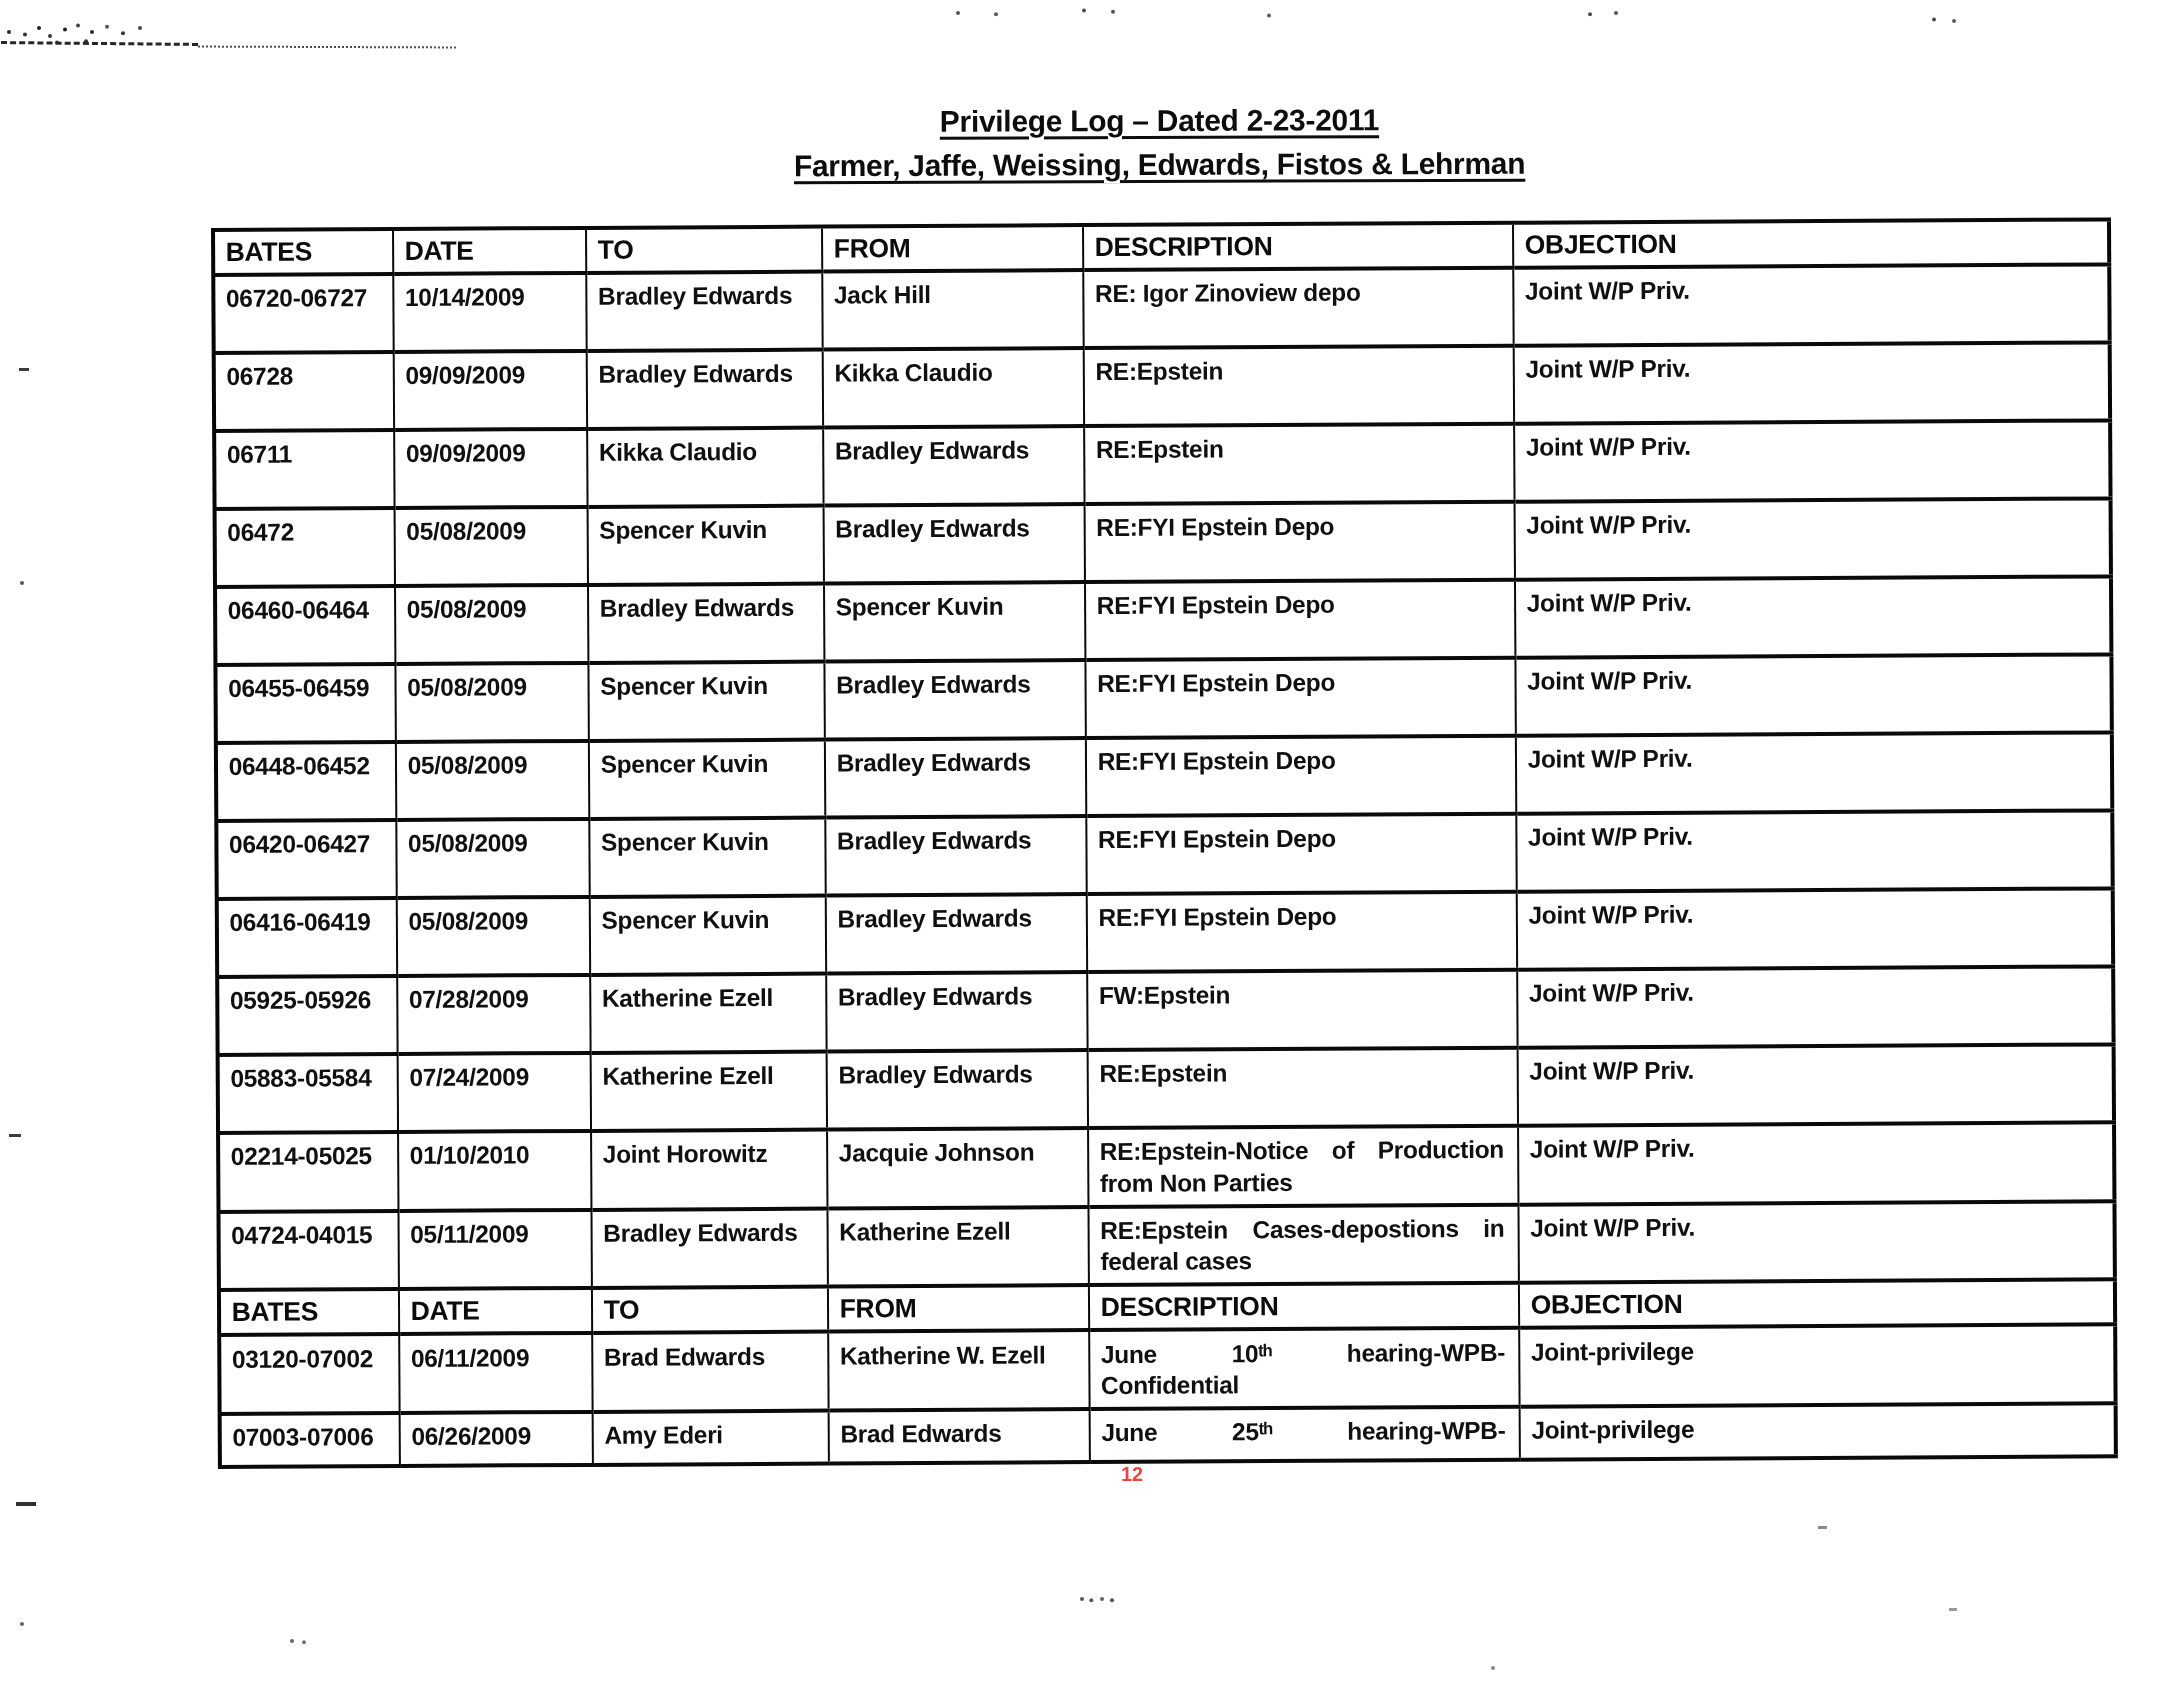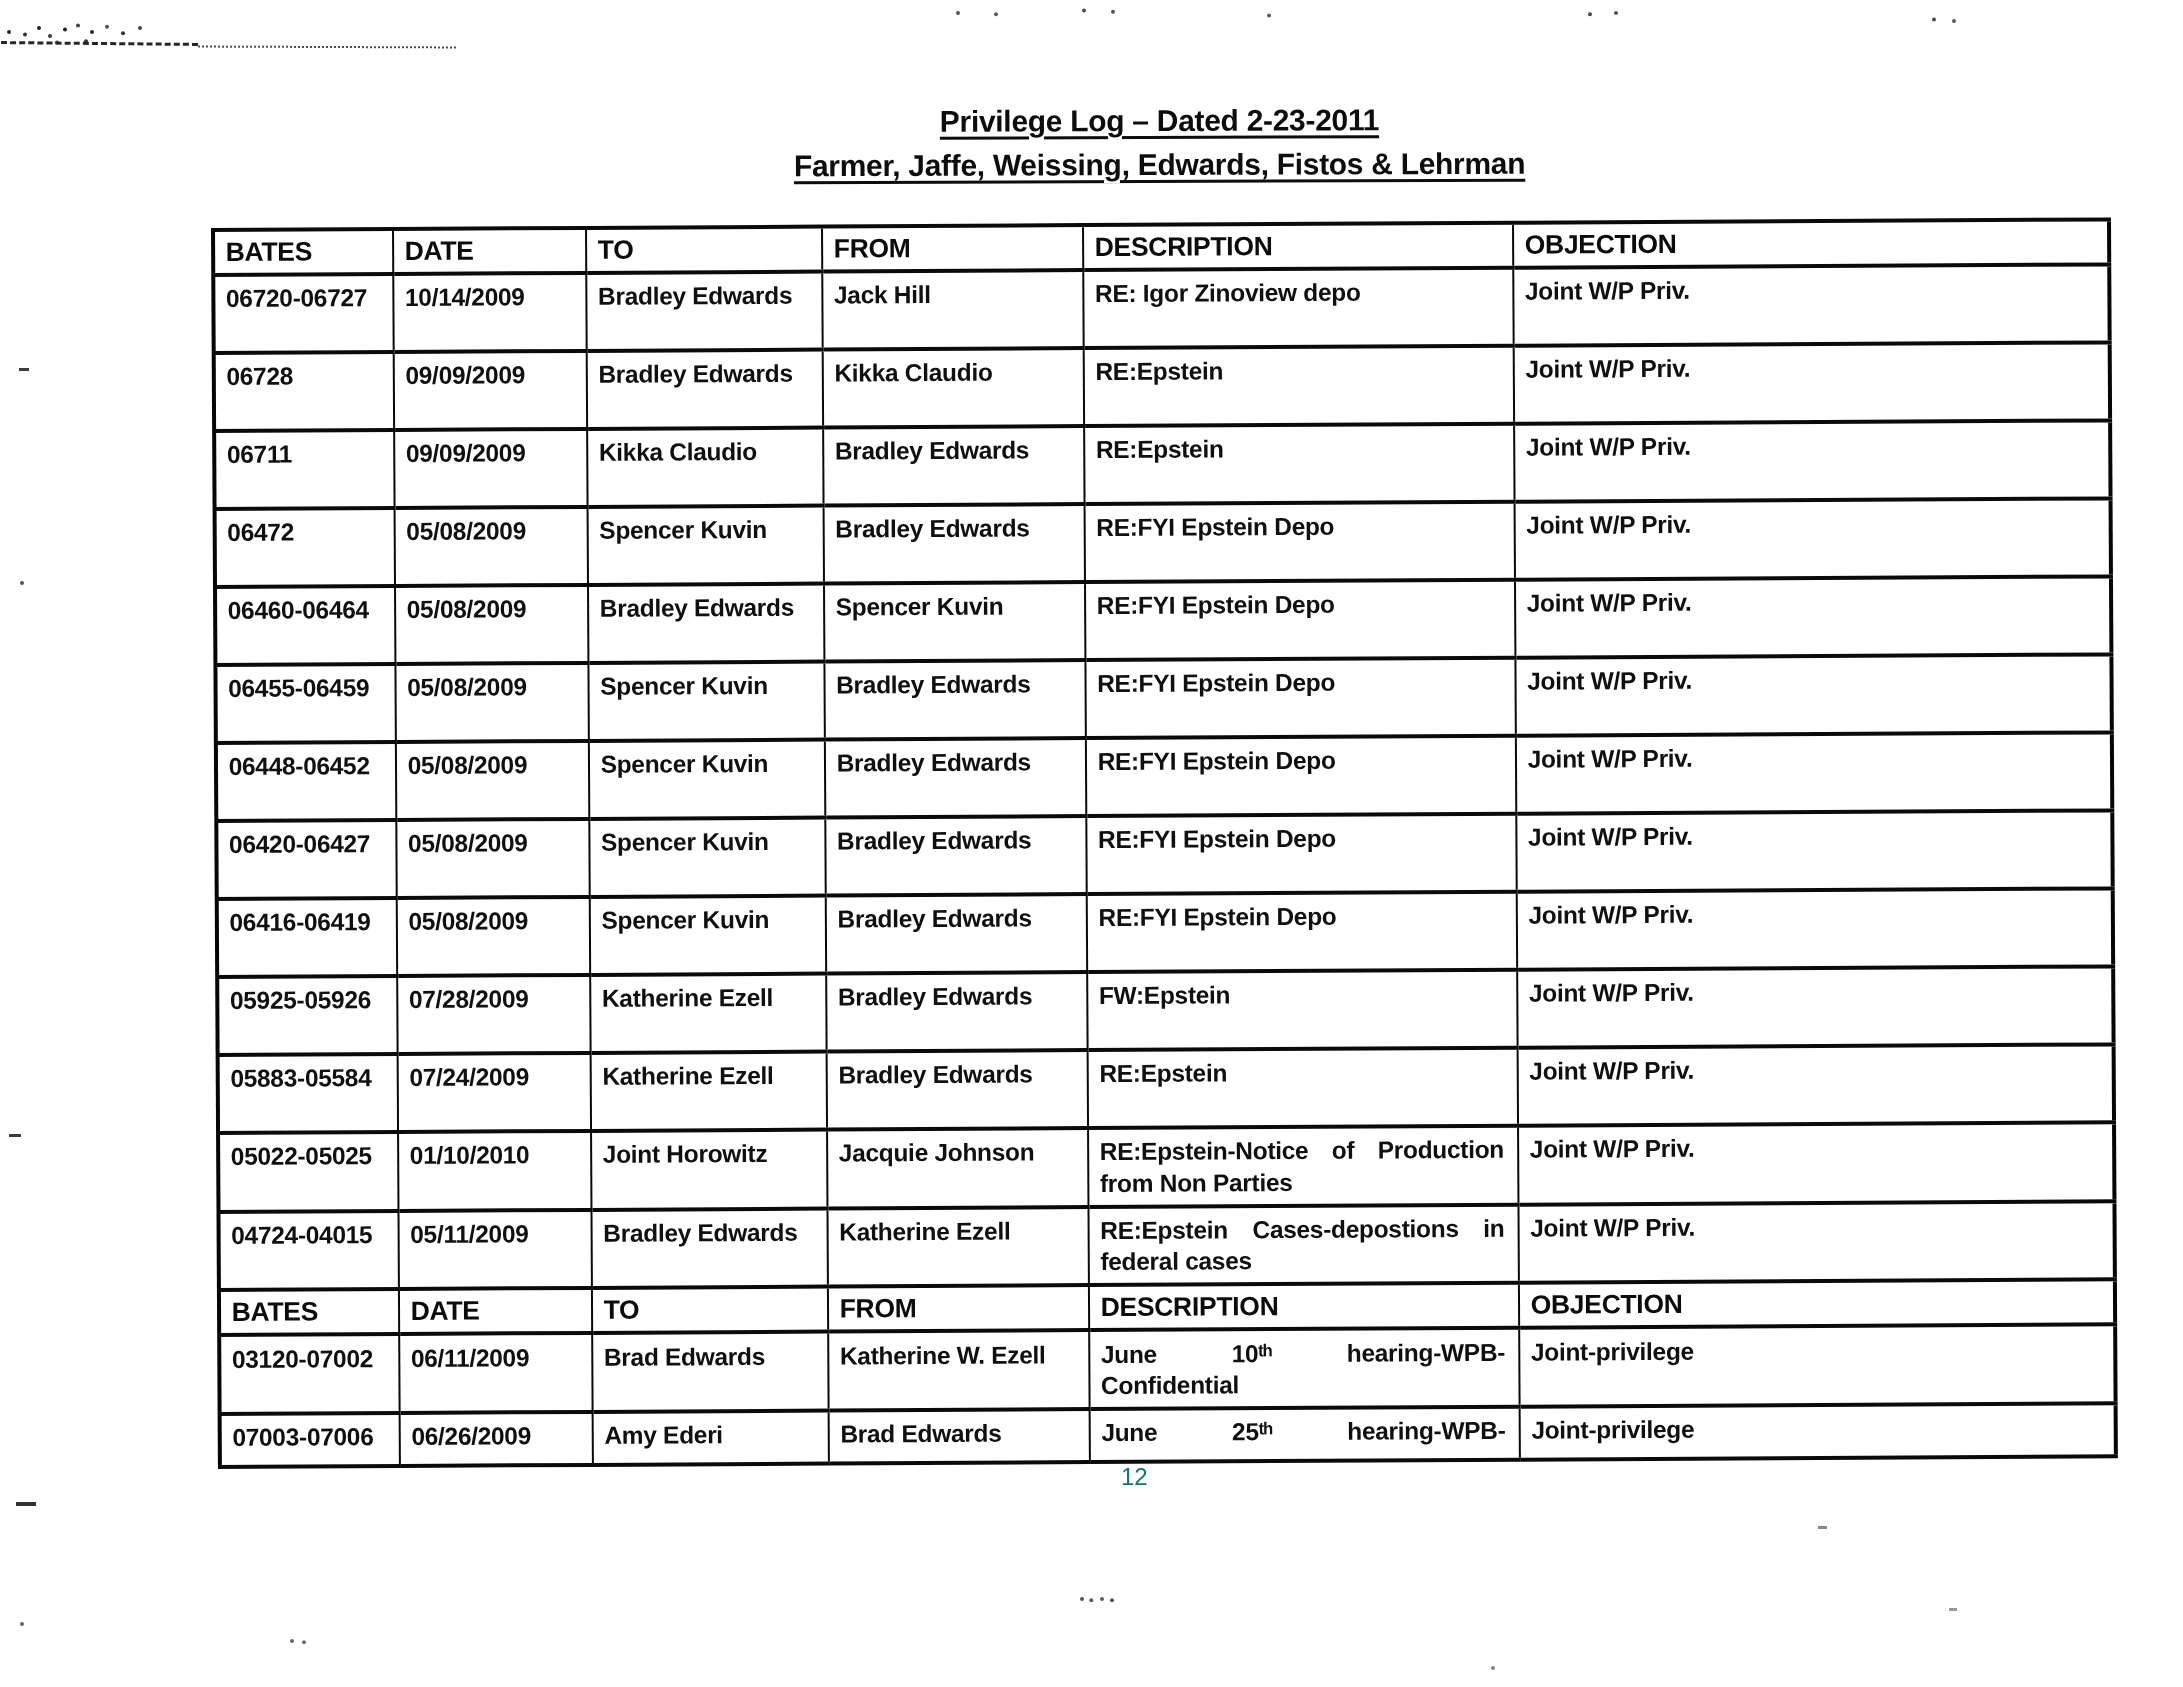--- a/index.html
+++ b/index.html
@@ -80,23 +80,23 @@
   thead tr { height: 41px; }
   tbody.mid tr { height: 41px; }
   tbody.main tr { height: 78px; }
   tbody.extra tr:nth-of-type(1) { height: 74px; }
   tbody.extra tr:nth-of-type(2) { height: 53px; }
 
   
   .page-number {
     position: absolute;
     left: 1121px; top: 1463px;
-    font-size: 24px;
-    font-weight: normal;
-    color: #0f766e;
+    font-size: 20px;
+    font-weight: bold;
+    color: #ef4444;
   }
 
   
   .artifact { position: absolute; }
   .dot {
     position: absolute;
     width: 4px; height: 4px;
     background: #2a2a2a;
     border-radius: 50%;
   }
@@ -260,21 +260,21 @@
         </tr>
         <tr>
           <td class="col-bates">05883-05584</td>
           <td class="col-date">07/24/2009</td>
           <td class="col-to">Katherine Ezell</td>
           <td class="col-from">Bradley Edwards</td>
           <td class="col-desc">RE:Epstein</td>
           <td class="col-obj">Joint W/P Priv.</td>
         </tr>
         <tr>
-          <td class="col-bates">05022-05025</td>
+          <td class="col-bates">02214-05025</td>
           <td class="col-date">01/10/2010</td>
           <td class="col-to">Joint Horowitz</td>
           <td class="col-from">Jacquie Johnson</td>
           <td class="col-desc">RE:Epstein-Notice of Production from Non Parties</td>
           <td class="col-obj">Joint W/P Priv.</td>
         </tr>
         <tr>
           <td class="col-bates">04724-04015</td>
           <td class="col-date">05/11/2009</td>
           <td class="col-to">Bradley Edwards</td>

